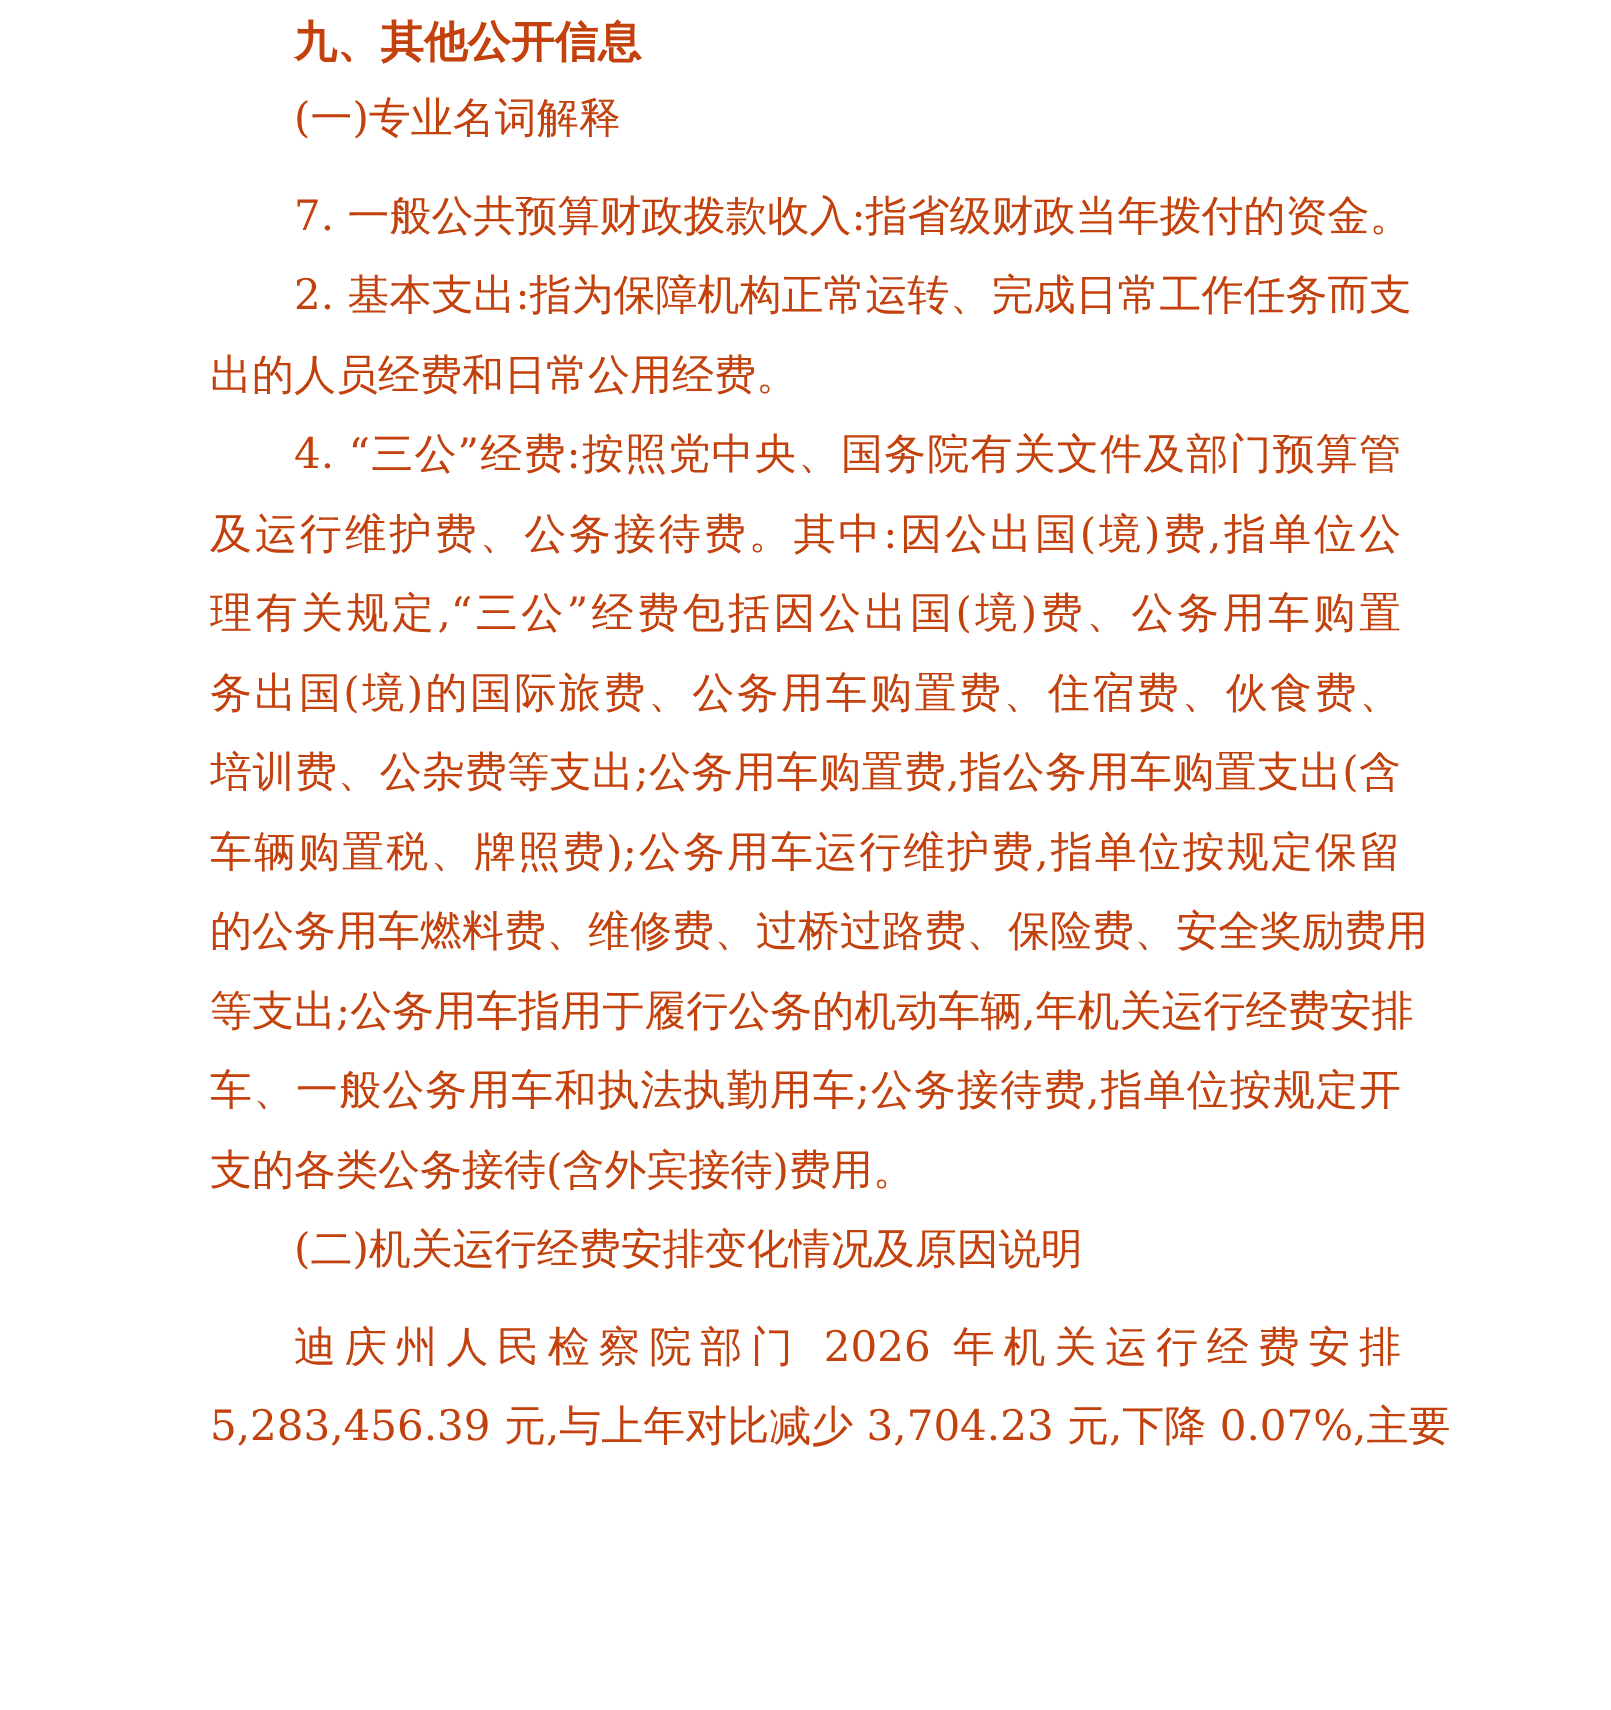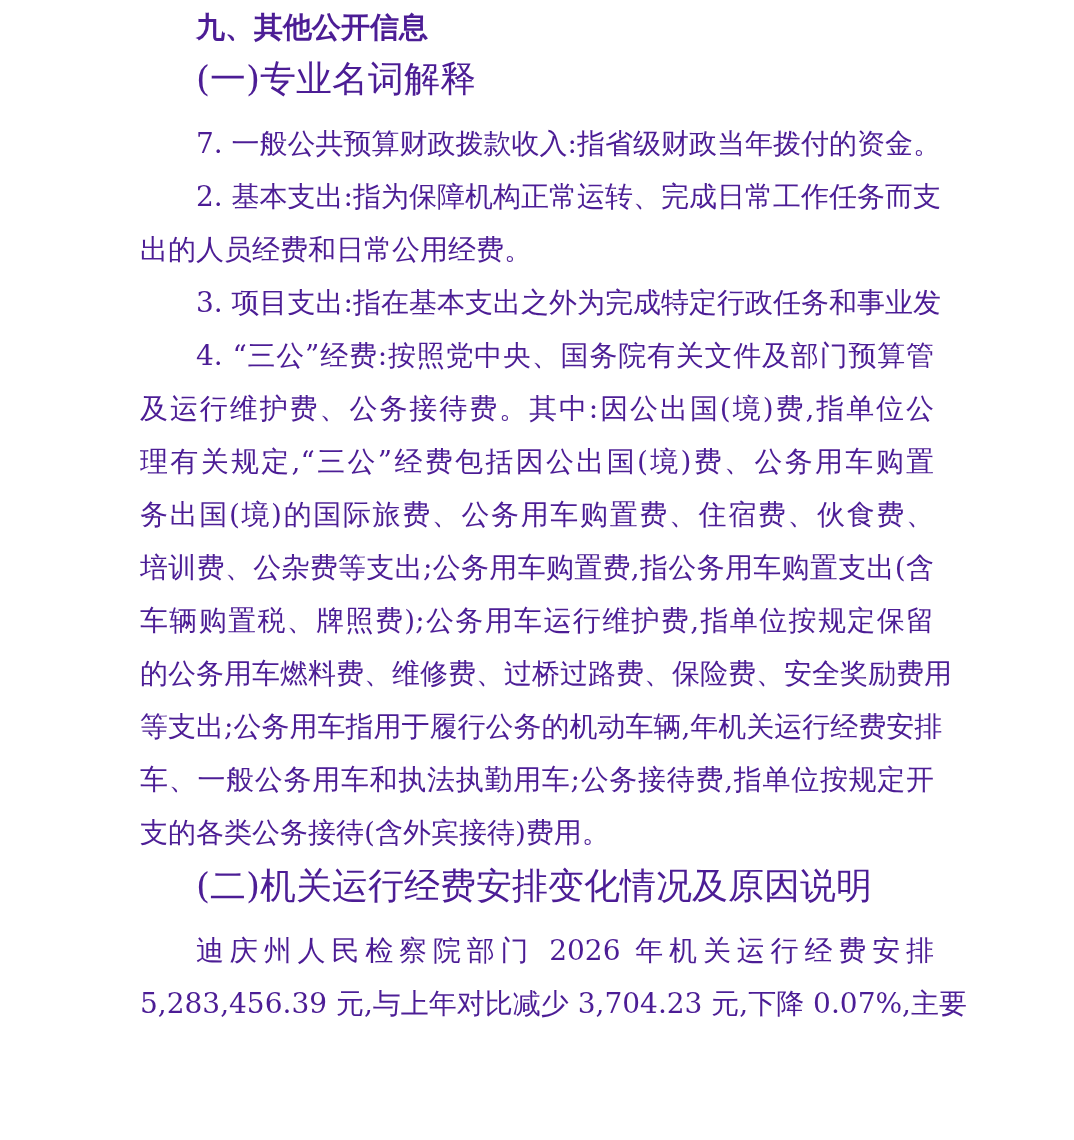--- a/index.html
+++ b/index.html
@@ -31,21 +31,21 @@
     font-weight: 700;
     font-size: 29px;
     height: 50px;
     line-height: 50px;
     padding-left: 56px;
   }
   
   .h2 {
     padding-left: 56px;
     margin-bottom: 12px;
-    font-size: 36px;
+    font-size: 28px;
   }
   
   .p-first {
     padding-left: 56px;
   }
   
   .p-first-just {
     padding-left: 56px;
     text-align: justify;
     text-align-last: justify;
@@ -57,27 +57,26 @@
   }
   
   .p-end {
     text-align: left;
   }
 </style>
 </head>
 <body>
 
 <div class="page" style="background: rgb(255, 255, 255);">
-  <div class="doc" style="color: #4c1d95;">
+  <div class="doc" style="color: #c2410c;">
       <div class="line h1">九、其他公开信息</div>
       <div class="line h2">(一)专业名词解释</div>
       <div class="line p-first">7. 一般公共预算财政拨款收入:指省级财政当年拨付的资金。</div>
       <div class="line p-first-just">2. 基本支出:指为保障机构正常运转、完成日常工作任务而支</div>
       <div class="line p-end">出的人员经费和日常公用经费。</div>
-      <div class="line p-first-just">3. 项目支出:指在基本支出之外为完成特定行政任务和事业发</div>
       <div class="line p-first-just">4. “三公”经费:按照党中央、国务院有关文件及部门预算管</div>
       <div class="line p-just">及运行维护费、公务接待费。其中:因公出国(境)费,指单位公</div>
       <div class="line p-just">理有关规定,“三公”经费包括因公出国(境)费、公务用车购置</div>
       <div class="line p-just">务出国(境)的国际旅费、公务用车购置费、住宿费、伙食费、</div>
       <div class="line p-just">培训费、公杂费等支出;公务用车购置费,指公务用车购置支出(含</div>
       <div class="line p-just">车辆购置税、牌照费);公务用车运行维护费,指单位按规定保留</div>
       <div class="line p-just">的公务用车燃料费、维修费、过桥过路费、保险费、安全奖励费用</div>
       <div class="line p-just">等支出;公务用车指用于履行公务的机动车辆,年机关运行经费安排</div>
       <div class="line p-just">车、一般公务用车和执法执勤用车;公务接待费,指单位按规定开</div>
       <div class="line p-end">支的各类公务接待(含外宾接待)费用。</div>

